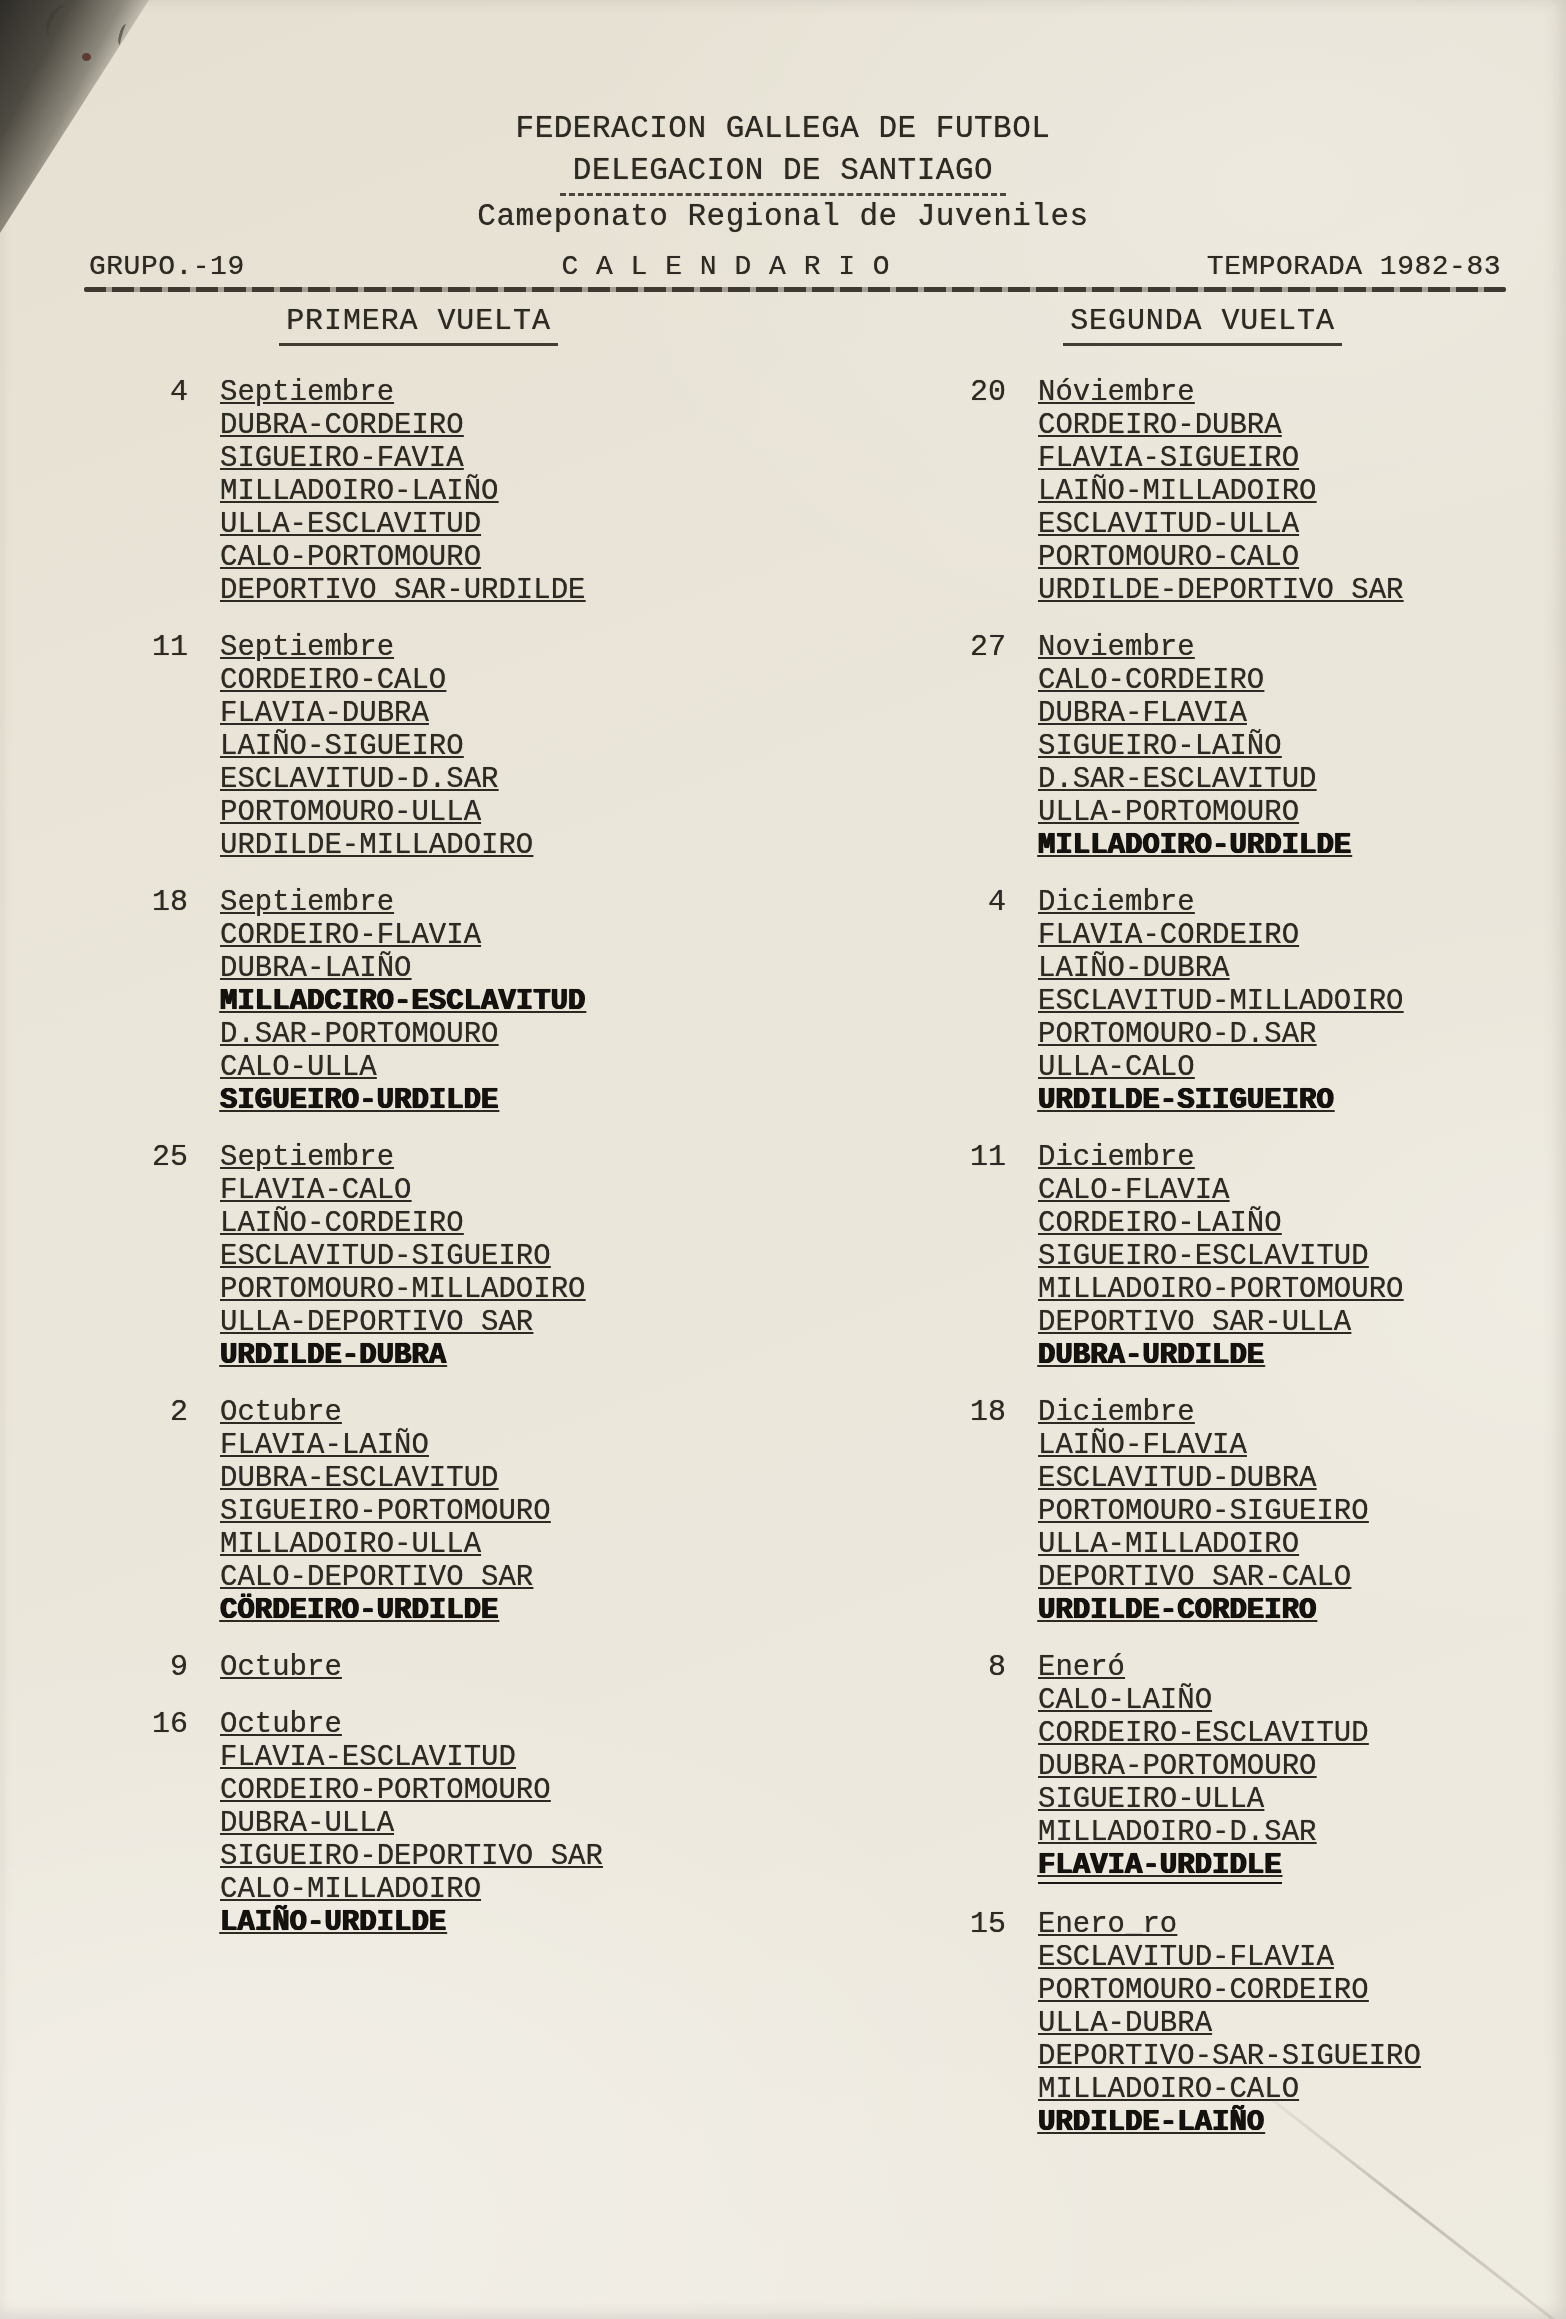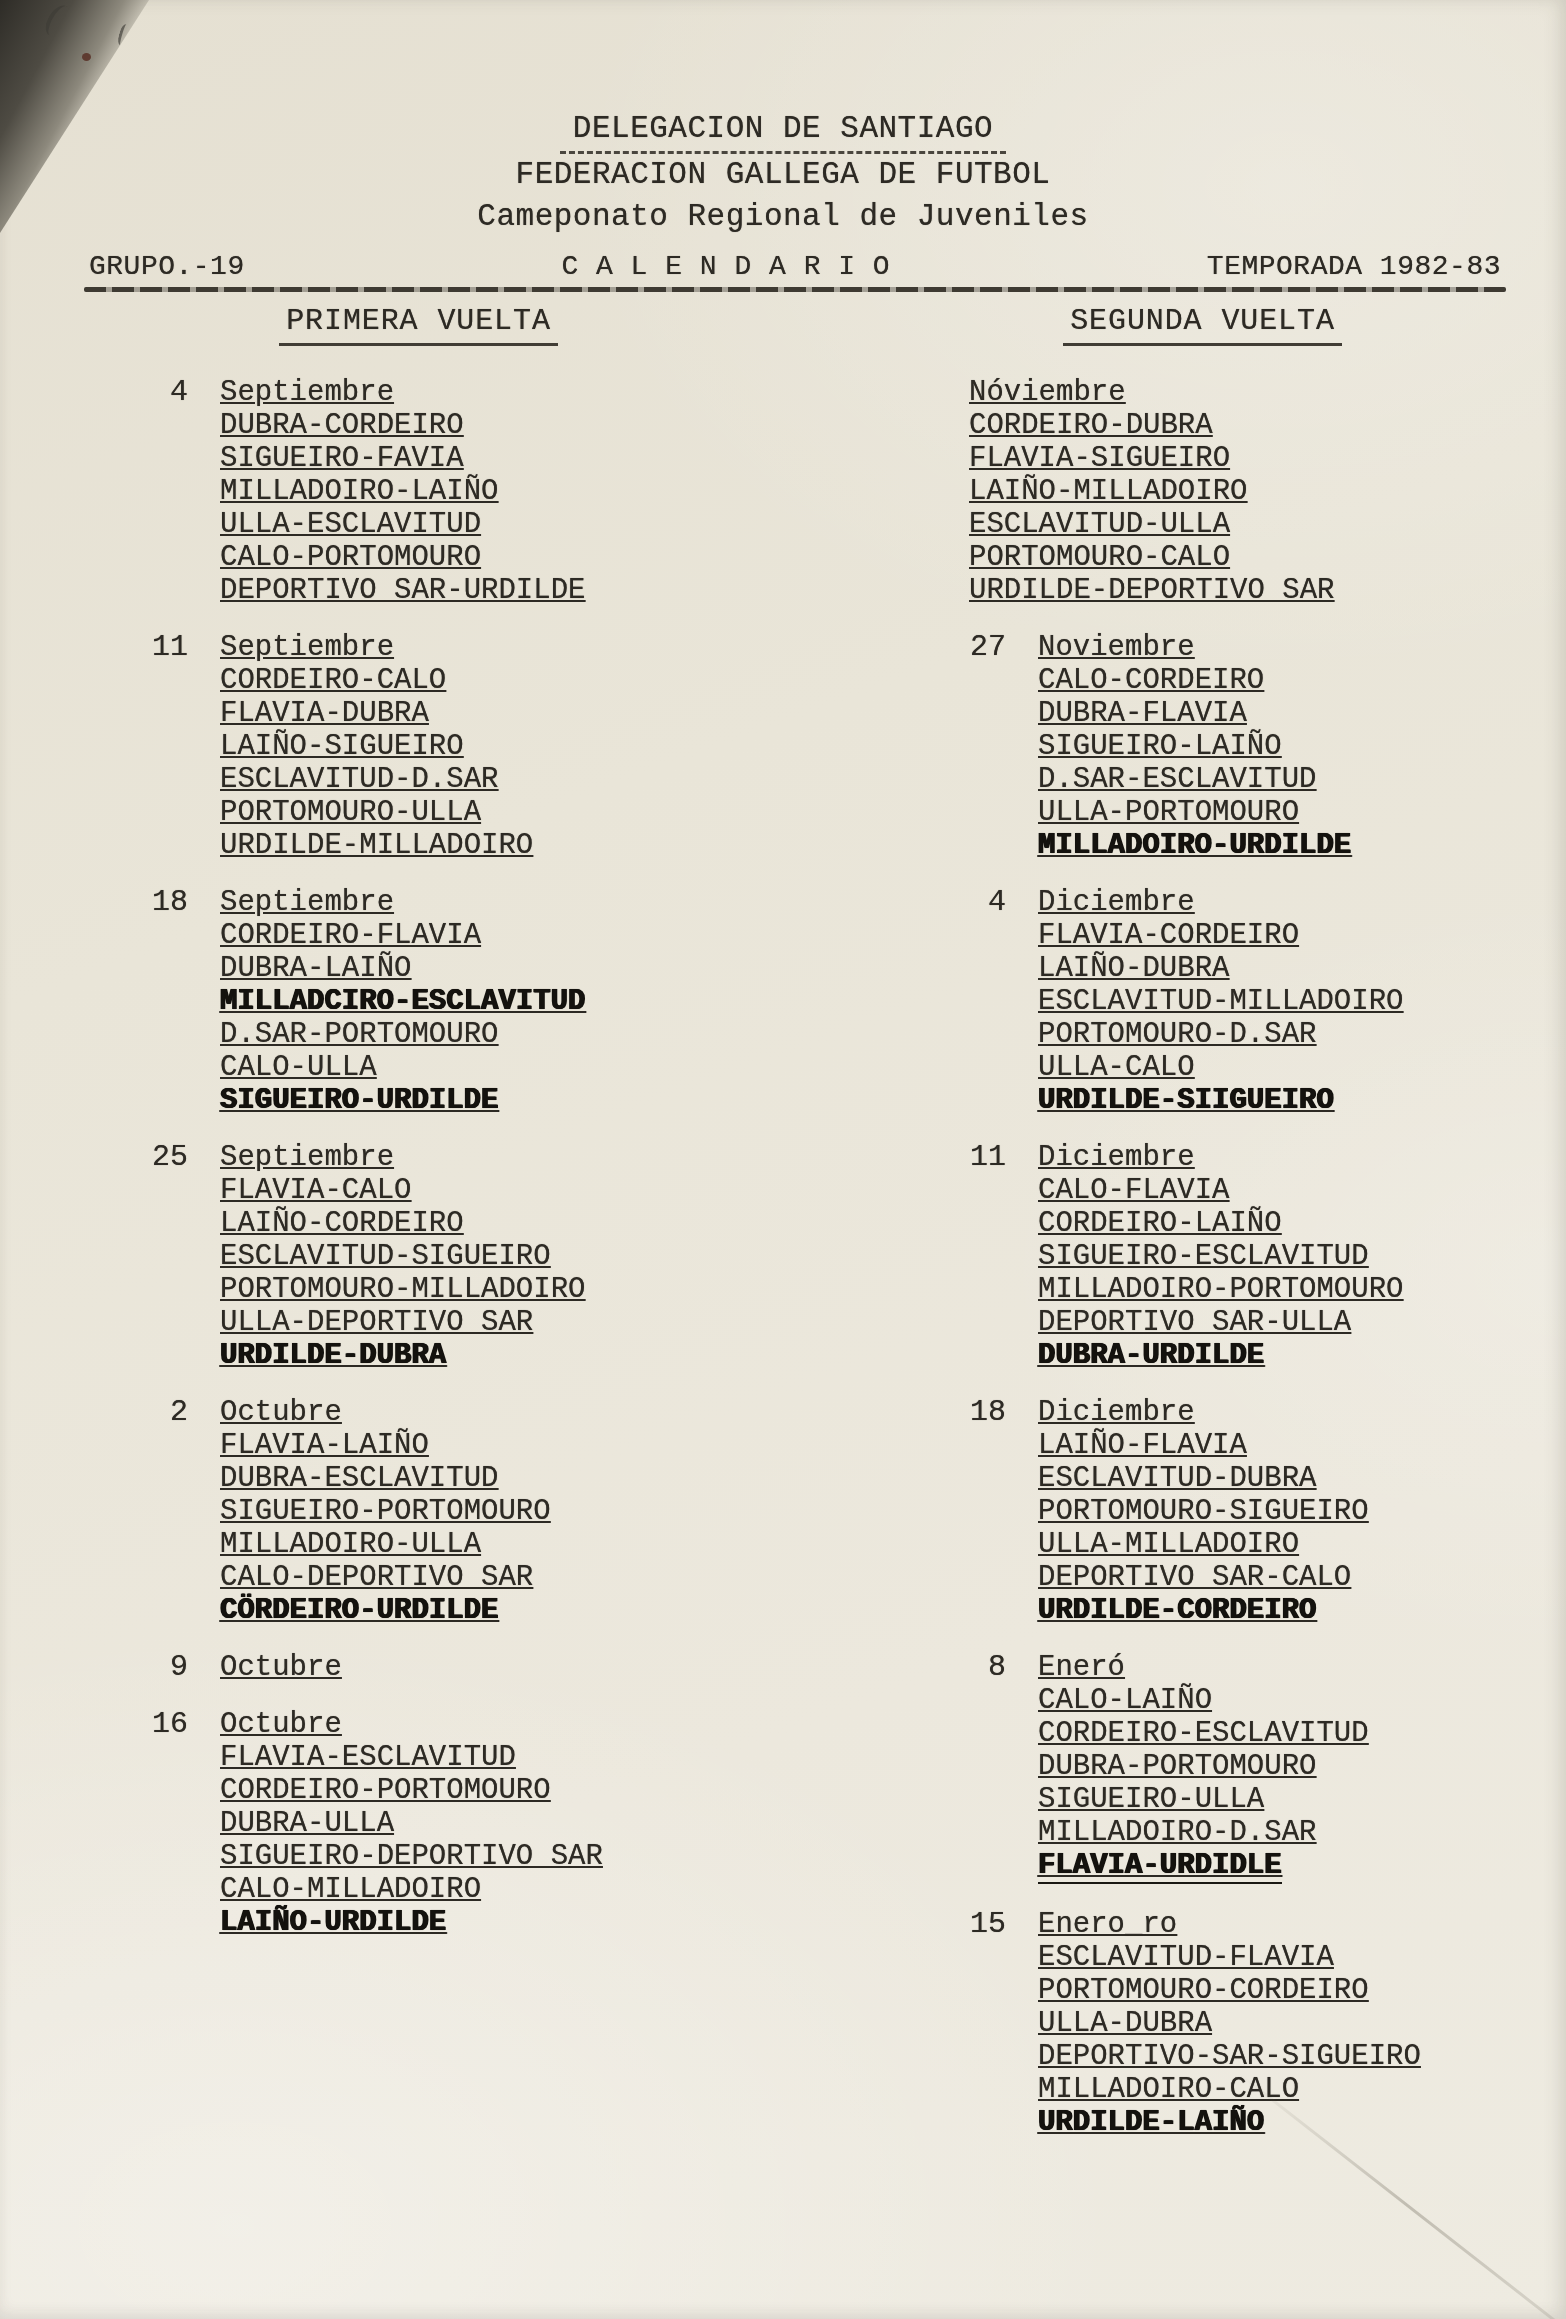--- a/index.html
+++ b/index.html
@@ -80,24 +80,24 @@
 
 <div class="scan">
 
   <div class="corner-dark"></div>
   <div class="pen-mark-1"></div>
   <div class="pen-mark-2"></div>
   <div class="ink-dot"></div>
   <div class="crease"></div>
 
   <div class="header ink">
+    <div>FEDERACION GALLEGA DE FUTBOL</div>
     <div>
       <span class="u-dashed">DELEGACION DE SANTIAGO</span>
     </div>
-    <div>FEDERACION GALLEGA DE FUTBOL</div>
     <div>Cameponato Regional de Juveniles</div>
   </div>
 
   <div class="title-row ink">
     <span>GRUPO.-19</span>
     <span>C A L E N D A R I O</span>
     <span>TEMPORADA 1982-83</span>
   </div>
   <div class="rule"></div>
 
@@ -198,20 +198,21 @@
             </div>
           </div>
         </div>
     </div>
     <div class="column right ink">
       <div class="col-heading">
         <span>SEGUNDA VUELTA</span>
       </div>
       <div>
           <div class="round">
+            <span class="day">20</span>
             <div class="round-body">
               <div class="month">Nóviembre</div>
               <div class="matches">
                 <div class="match">CORDEIRO-DUBRA</div>
                 <div class="match">FLAVIA-SIGUEIRO</div>
                 <div class="match">LAIÑO-MILLADOIRO</div>
                 <div class="match">ESCLAVITUD-ULLA</div>
                 <div class="match">PORTOMOURO-CALO</div>
                 <div class="match">URDILDE-DEPORTIVO SAR</div>
               </div>

